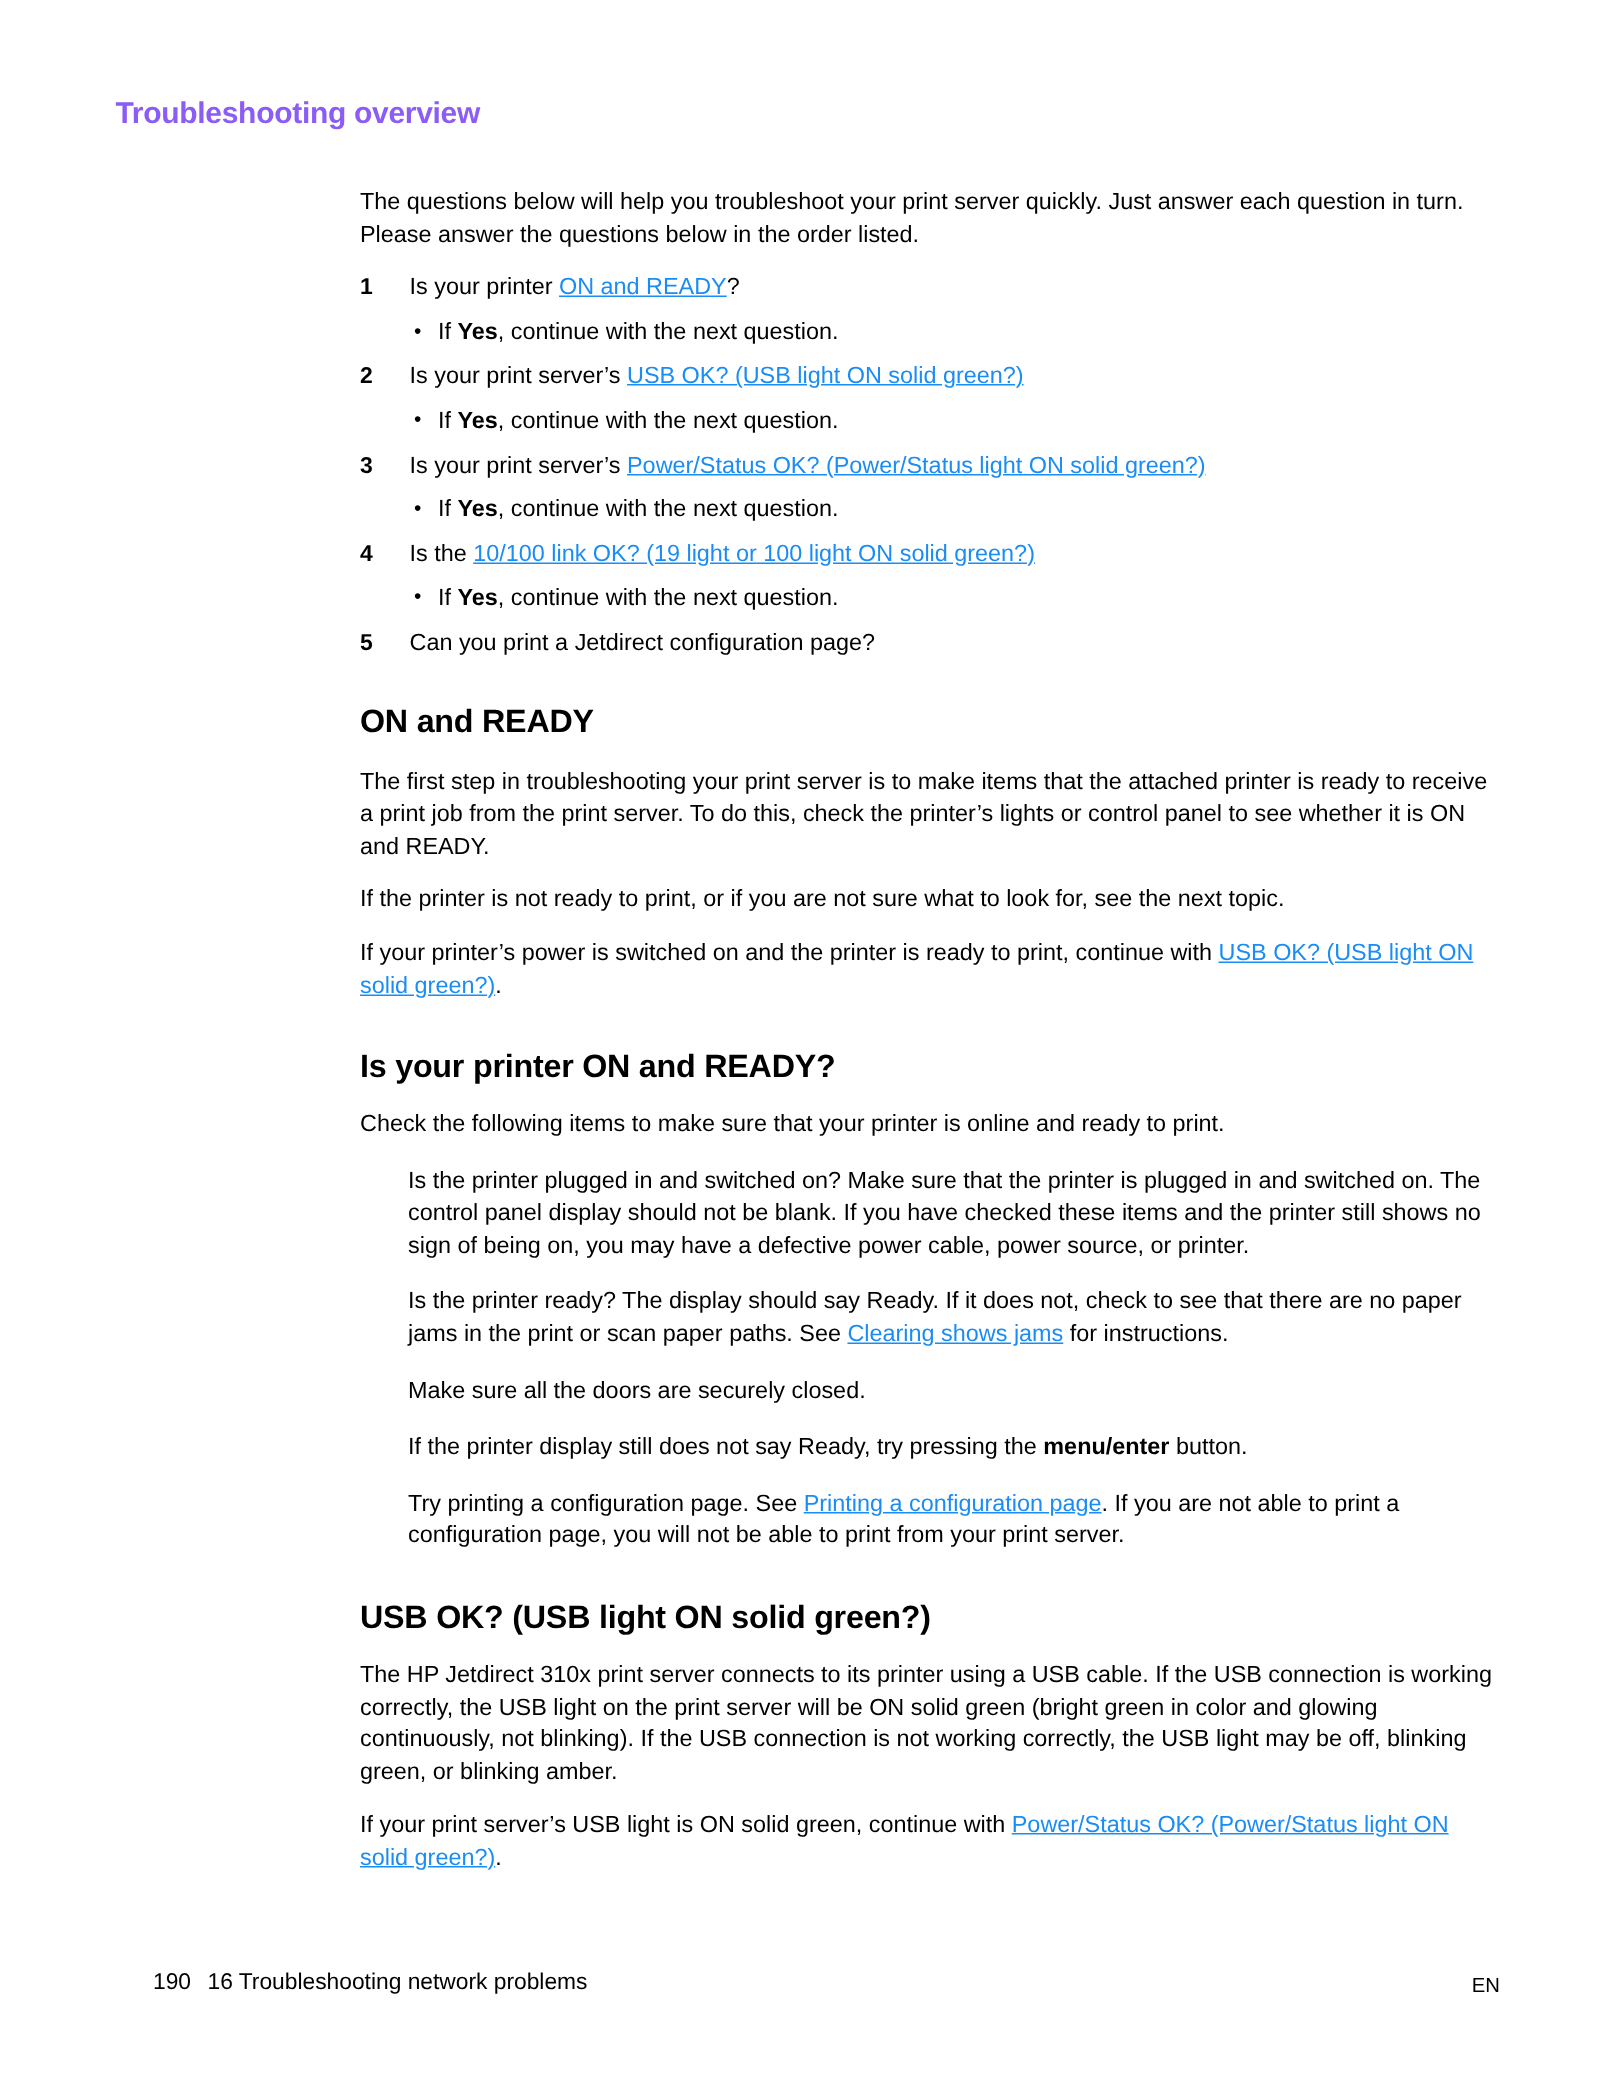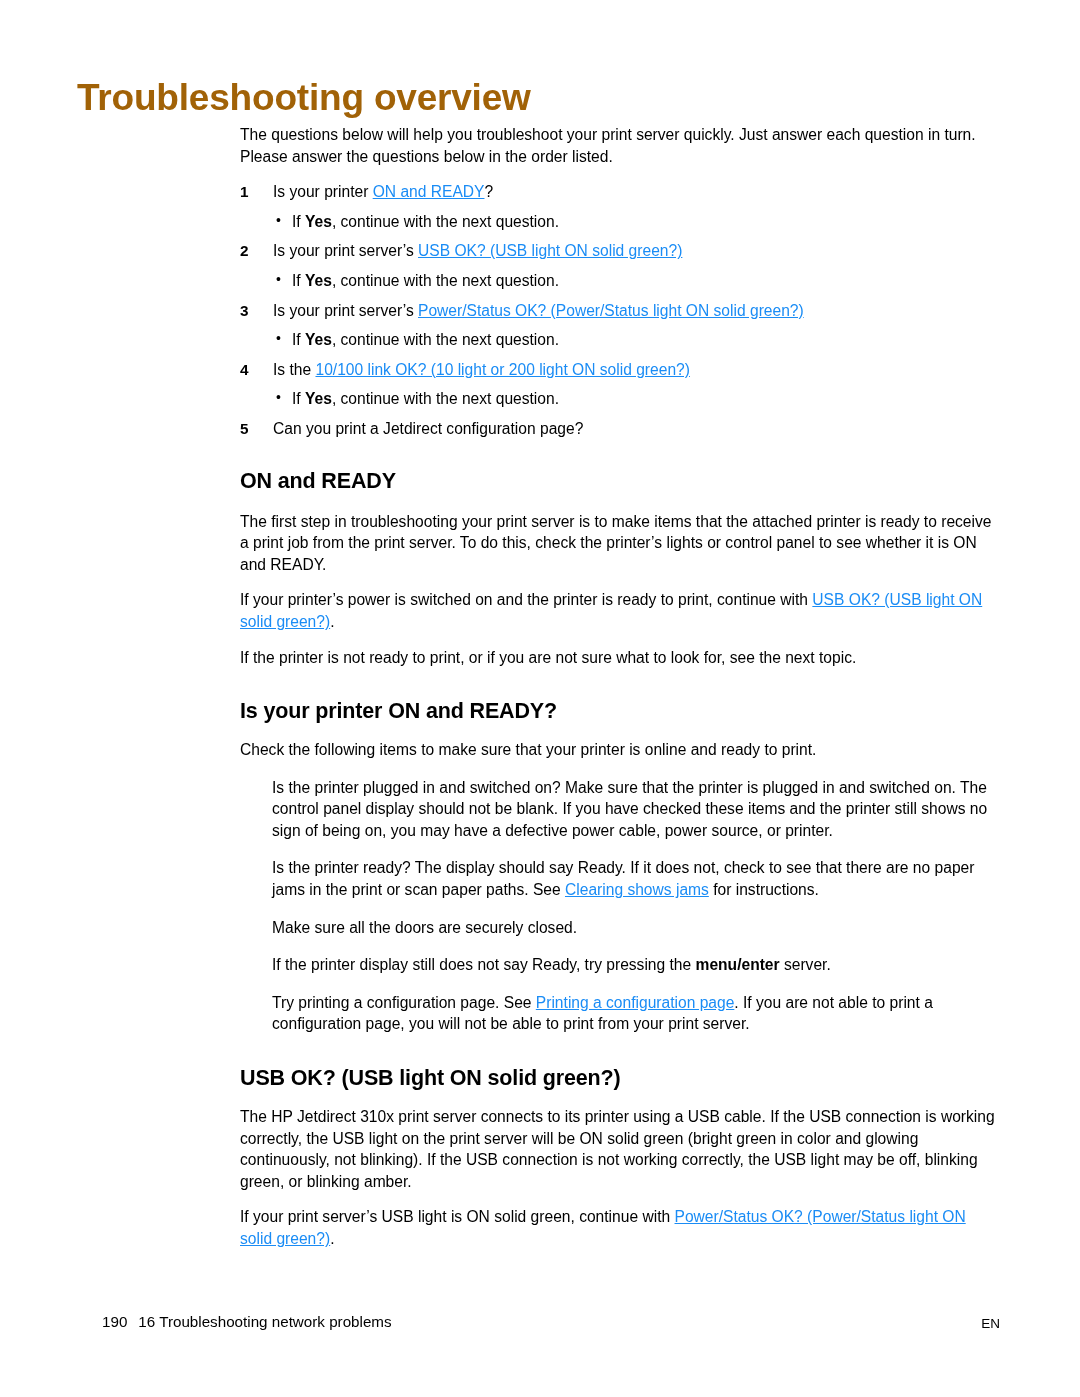--- a/index.html
+++ b/index.html
@@ -22,24 +22,24 @@
     width: 1080px;
     height: 1397px;
     box-sizing: border-box;
   }
 
   
   .page-title {
     position: absolute;
     left: 77px;
     top: 52px;
-    font-size: 37px;
+    font-size: 20px;
     font-weight: bold;
     letter-spacing: -0.2px;
-    color: #a16207;
+    color: #8b5cf6;
     white-space: nowrap;
   }
 
   
   .content {
     position: absolute;
     left: 240px;
     top: 124px;
     width: 762px;
   }
@@ -174,55 +174,55 @@
       </div>
 
       <div class="num-item">
         <span class="num">3</span><span>Is your print server’s </span><a class="doclink" href="#">Power/Status OK? (Power/Status light ON solid green?)</a><span></span>
       </div>
       <div class="bullet-item">
         <span class="dot">•</span><span>If </span><span class="bold">Yes</span><span>, continue with the next question.</span>
       </div>
 
       <div class="num-item">
-        <span class="num">4</span><span>Is the </span><a class="doclink" href="#">10/100 link OK? (10 light or 200 light ON solid green?)</a><span></span>
+        <span class="num">4</span><span>Is the </span><a class="doclink" href="#">10/100 link OK? (19 light or 100 light ON solid green?)</a><span></span>
       </div>
       <div class="bullet-item">
         <span class="dot">•</span><span>If </span><span class="bold">Yes</span><span>, continue with the next question.</span>
       </div>
 
       <div class="num-item">
         <span class="num">5</span><span>Can you print a Jetdirect configuration page?</span>
       </div>
 
     </div>
 
     <div class="heading-block">
       <h2 class="section-heading">ON and READY</h2>
     </div>
 
     <p class="body-para">The first step in troubleshooting your print server is to make items that the attached printer is ready to receive a print job from the print server. To do this, check the printer’s lights or control panel to see whether it is ON and READY.</p>
 
+    <p class="body-para">If the printer is not ready to print, or if you are not sure what to look for, see the next topic.</p>
+
     <p class="body-para"><span>If your printer’s power is switched on and the printer is ready to print, continue with </span><a class="doclink" href="#">USB OK? (USB light ON solid green?)</a><span>.</span></p>
-
-    <p class="body-para">If the printer is not ready to print, or if you are not sure what to look for, see the next topic.</p>
 
     <div class="heading-block-tight">
       <h2 class="section-heading">Is your printer ON and READY?</h2>
     </div>
 
     <p class="body-para">Check the following items to make sure that your printer is online and ready to print.</p>
 
     <p class="indent-para">Is the printer plugged in and switched on? Make sure that the printer is plugged in and switched on. The control panel display should not be blank. If you have checked these items and the printer still shows no sign of being on, you may have a defective power cable, power source, or printer.</p>
 
     <p class="indent-para"><span>Is the printer ready? The display should say Ready. If it does not, check to see that there are no paper jams in the print or scan paper paths. See </span><a class="doclink" href="#">Clearing shows jams</a><span> for instructions.</span></p>
 
     <p class="indent-para">Make sure all the doors are securely closed.</p>
 
-    <p class="indent-para"><span>If the printer display still does not say Ready, try pressing the </span><span class="bold">menu/enter</span><span> server.</span></p>
+    <p class="indent-para"><span>If the printer display still does not say Ready, try pressing the </span><span class="bold">menu/enter</span><span> button.</span></p>
 
     <p class="indent-para"><span>Try printing a configuration page. See </span><a class="doclink" href="#">Printing a configuration page</a><span>. If you are not able to print a configuration page, you will not be able to print from your print server.</span></p>
 
 
     <div class="heading-block-tight">
       <h2 class="section-heading">USB OK? (USB light ON solid green?)</h2>
     </div>
 
     <p class="body-para">The HP Jetdirect 310x print server connects to its printer using a USB cable. If the USB connection is working correctly, the USB light on the print server will be ON solid green (bright green in color and glowing continuously, not blinking). If the USB connection is not working correctly, the USB light may be off, blinking green, or blinking amber.</p>
 

